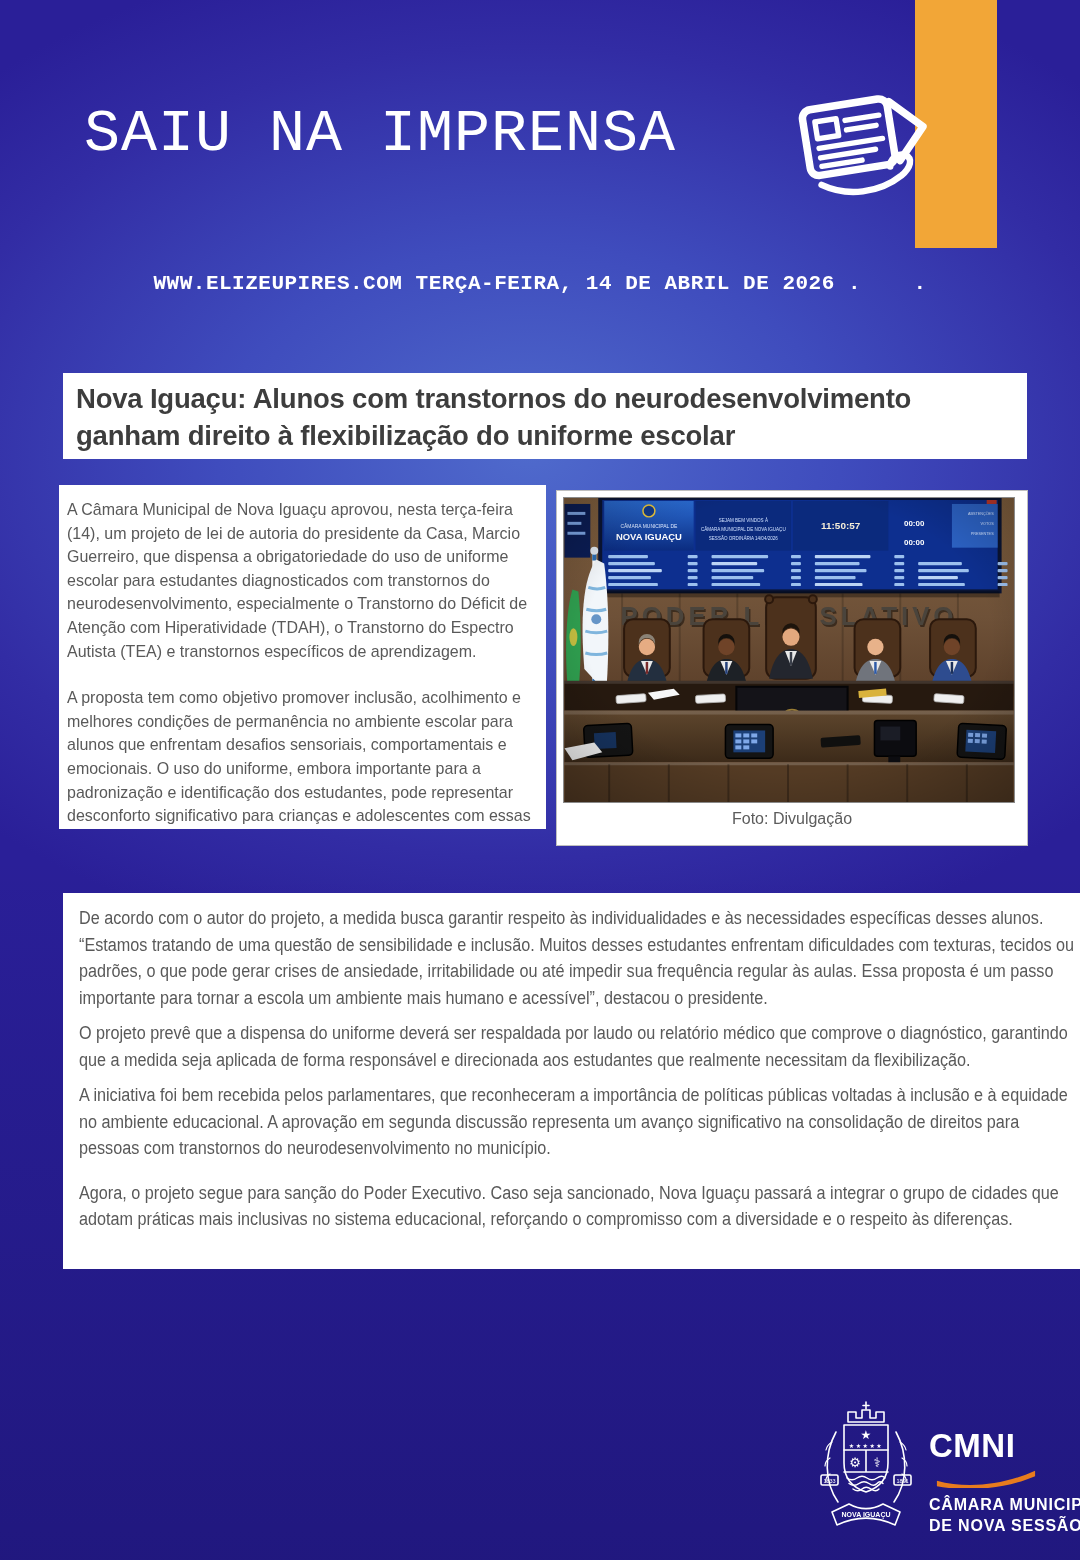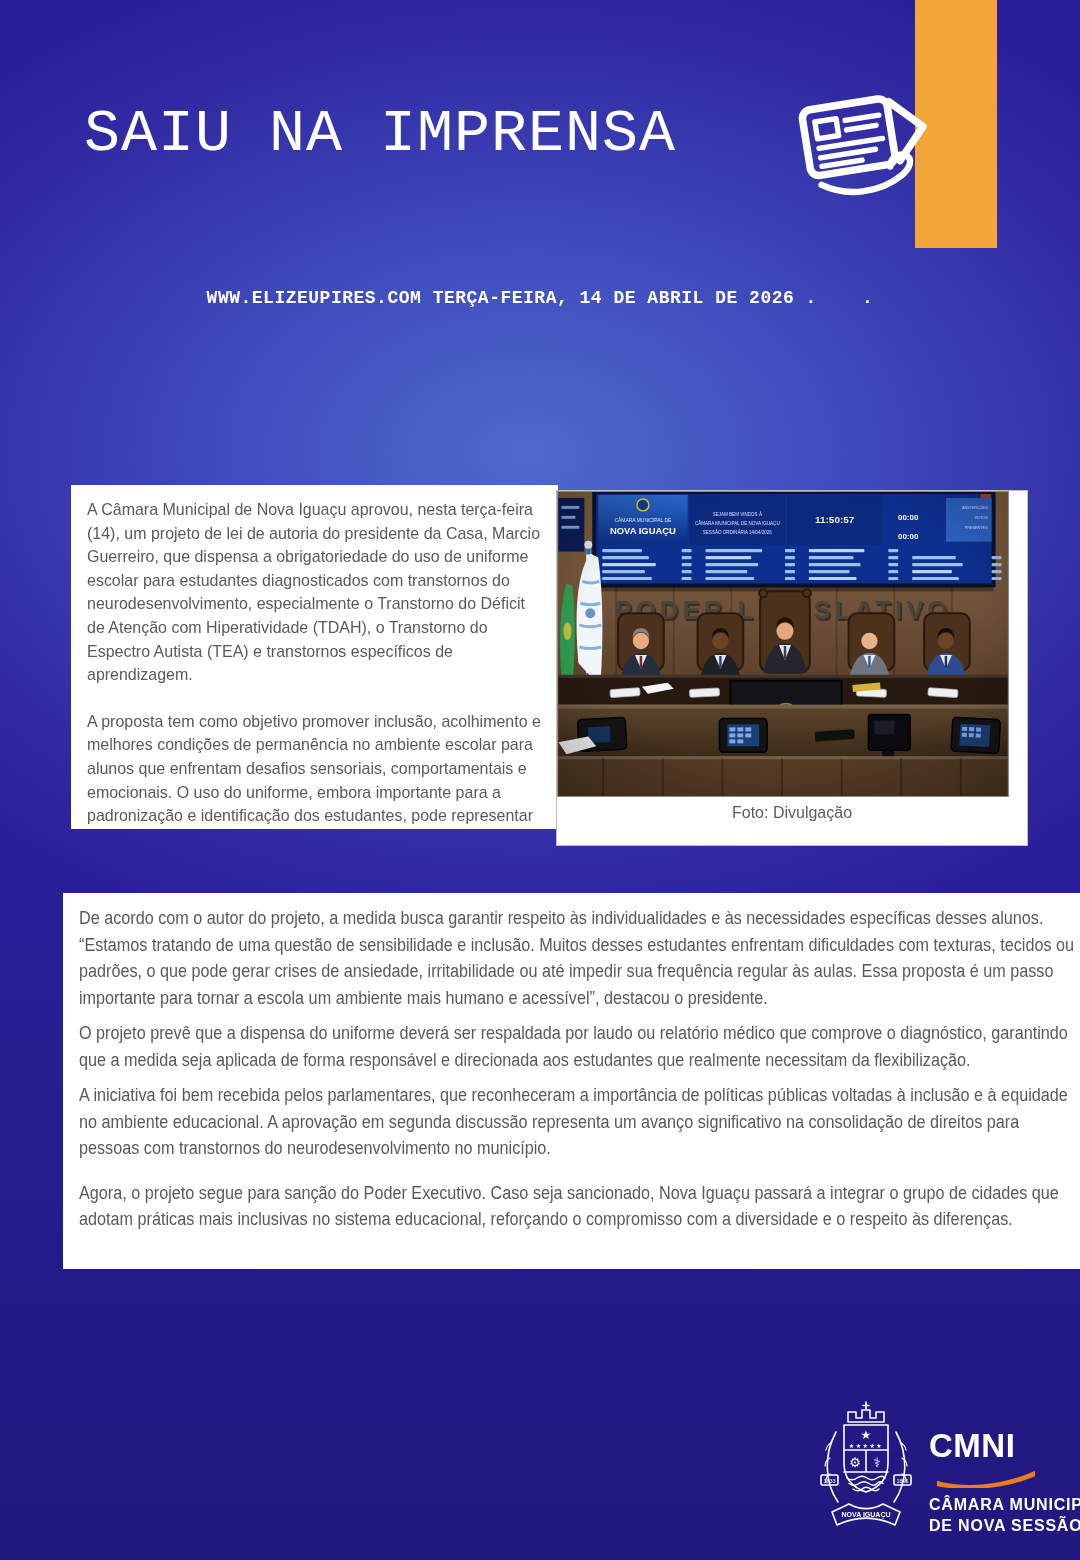--- a/index.html
+++ b/index.html
@@ -13,45 +13,45 @@
   
   .title{
     position:absolute;left:84px;top:100px;
     font-family:"Liberation Mono",monospace;font-weight:400;
     font-size:60px;letter-spacing:1px;color:#ffffff;white-space:pre;
   }
   .accent-bar{position:absolute;left:915px;top:0;width:82px;height:248px;}
   .news-icon{position:absolute;left:792px;top:68px;width:150px;height:150px;transform:rotate(-9deg);}
   .dateline{
     position:absolute;left:0;top:272px;width:1080px;text-align:center;
-    font-family:"Liberation Mono",monospace;font-weight:700;font-size:18px;
-    letter-spacing:.5px;color:#ffffff;white-space:pre;margin-top:16px;
+    font-family:"Liberation Mono",monospace;font-weight:700;font-size:21px;
+    letter-spacing:.5px;color:#ffffff;white-space:pre;
   }
   
   .headline-box{
     position:absolute;left:63px;top:373px;width:964px;height:86px;box-sizing:border-box;
     background:#ffffff;padding:7px 13px;overflow:hidden;
   }
   .headline-box h1{
     margin:0;font-size:27.5px;line-height:37px;font-weight:700;color:#3d3d3d;letter-spacing:-0.2px;
   }
   
   .left-box{
-    position:absolute;left:71px;top:485px;width:487px;height:344px;box-sizing:border-box;
-    background:#ffffff;padding:13px 16px;overflow:hidden;
+    position:absolute;left:59px;top:485px;width:487px;height:344px;box-sizing:border-box;
+    background:#ffffff;padding:13px 8px;overflow:hidden;
   }
   .left-box p{
     margin:0;font-size:17px;line-height:23.6px;color:#595959;
     transform:scaleX(0.94);transform-origin:0 0;width:106.4%;
   }
   .left-box p + p{margin-top:23px;}
   
   .photo-frame{
     position:absolute;left:556px;top:490px;width:472px;height:356px;box-sizing:border-box;
-    background:#ffffff;border:1px solid #bfbfbf;padding:0;
+    background:#ffffff;border:1px solid #bfbfbf;padding:6px;
   }
   .photo-frame svg.session{display:block;width:452px;height:306px;border:1px solid #8a8a8a;box-sizing:border-box;background:#6e5138;}
   .photo-caption{margin-top:7px;text-align:center;font-size:16px;color:#5c5c5c;}
   
   .bottom-box{
     position:absolute;left:63px;top:893px;width:1030px;height:376px;box-sizing:border-box;
     background:#ffffff;padding:12px 16px;overflow:hidden;
   }
   .bottom-box p{
     margin:0 0 9px 0;font-size:18px;line-height:26.5px;color:#595959;
@@ -82,20 +82,23 @@
     <line x1="53" y1="41" x2="85" y2="41" stroke-width="5"></line>
     <line x1="53" y1="50" x2="81" y2="50" stroke-width="5"></line>
     <line x1="25" y1="63" x2="85" y2="63" stroke-width="5"></line>
     <line x1="25" y1="72" x2="77" y2="72" stroke-width="5"></line>
     <line x1="25" y1="80" x2="63" y2="80" stroke-width="5"></line>
     <path d="M22 97 C 44 112 74 113 97 100 C 107 94 110 86 104 82 C 97 78 89 83 88 90" stroke-width="6"></path>
   </svg>
 
   <div class="dateline">WWW.ELIZEUPIRES.COM TERÇA-FEIRA, 14 DE ABRIL DE 2026 .    .</div>
 
+  <div class="headline-box">
+    <h1>Nova Iguaçu: Alunos com transtornos do neurodesenvolvimento ganham direito à flexibilização do uniforme escolar</h1>
+  </div>
 
   <div class="left-box">
     <p>A Câmara Municipal de Nova Iguaçu aprovou, nesta terça-feira (14), um projeto de lei de autoria do presidente da Casa, Marcio Guerreiro, que dispensa a obrigatoriedade do uso de uniforme escolar para estudantes diagnosticados com transtornos do neurodesenvolvimento, especialmente o Transtorno do Déficit de Atenção com Hiperatividade (TDAH), o Transtorno do Espectro Autista (TEA) e transtornos específicos de aprendizagem.</p>
     <p>A proposta tem como objetivo promover inclusão, acolhimento e melhores condições de permanência no ambiente escolar para alunos que enfrentam desafios sensoriais, comportamentais e emocionais. O uso do uniforme, embora importante para a padronização e identificação dos estudantes, pode representar desconforto significativo para crianças e adolescentes com essas condições, impactando diretamente seu bem-estar e desempenho escolar.</p>
   </div>
 
   <div class="photo-frame">
     <svg class="session" viewBox="0 0 452 306">
       <defs>
         <linearGradient id="wood" x1="0" y1="0" x2="0" y2="1">

